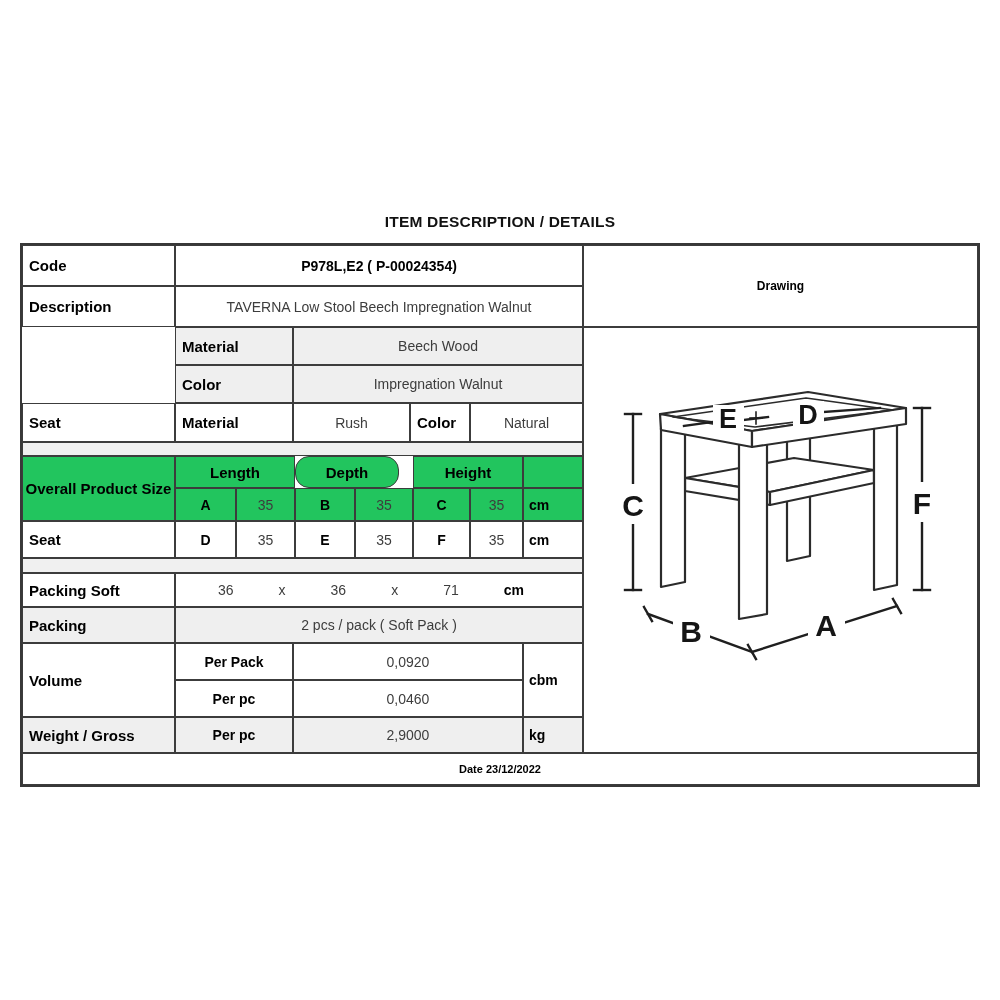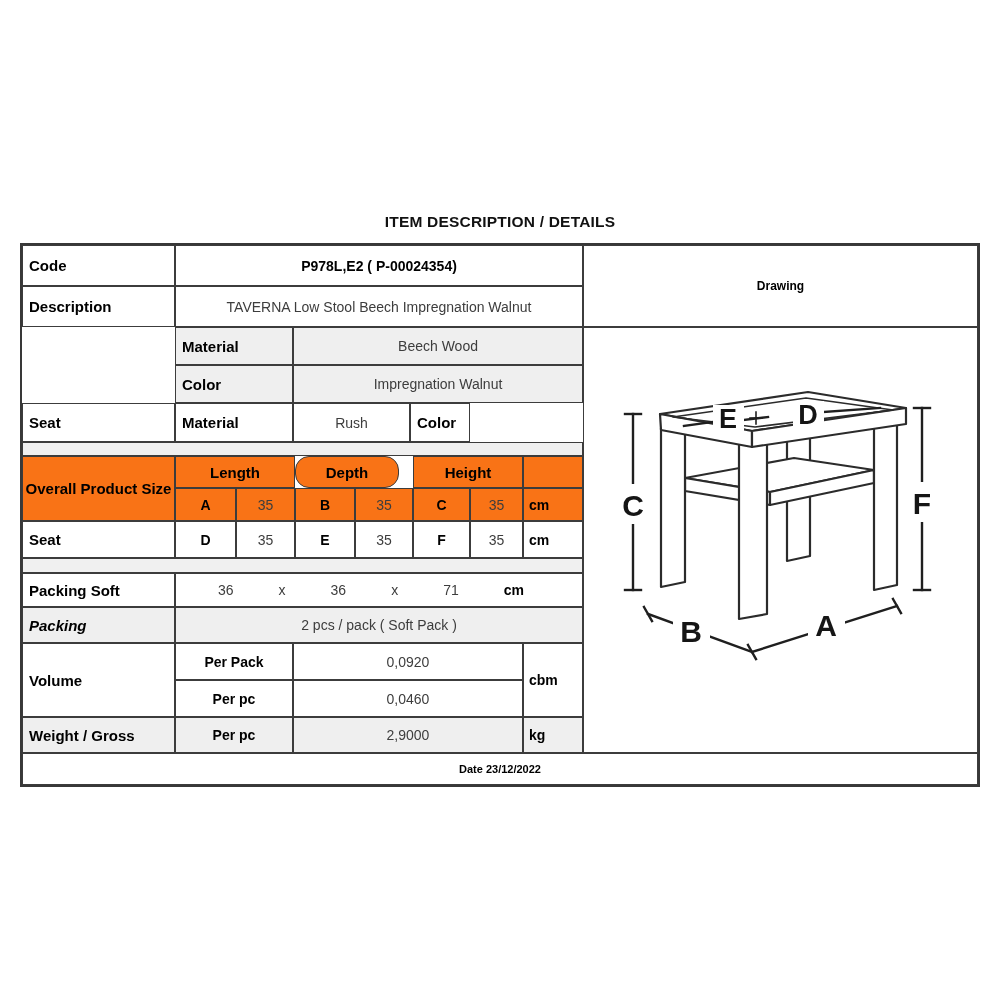--- a/index.html
+++ b/index.html
@@ -8,21 +8,21 @@
   .title{position:absolute;left:0;top:213px;width:1000px;text-align:center;
          font-size:15.5px;font-weight:bold;color:#111;letter-spacing:.2px;}
   .frame-box{position:absolute;left:20px;top:243px;width:960px;height:544px;
          border:2px solid #383838;box-sizing:border-box;}
   .cell{position:absolute;box-sizing:border-box;border:1px solid #3c3c3c;
         display:flex;align-items:center;font-size:14px;color:#3d3d3d;background:#fff;}
   .lbl{font-weight:bold;color:#000;padding-left:6px;font-size:15px;}
   .ctr{justify-content:center;text-align:center;}
   .bold{font-weight:bold;color:#000;}
   .gray{background:#efefef;}
-  .yellow{background:#f97316;}
+  .yellow{background:#22c55e;}
   .unit{padding-left:5px;font-weight:bold;color:#000;}
   .sep{background:#f0f0f0;}
   .packparts{justify-content:space-between;padding:0 58px 0 42px;}
   .twoline{line-height:1.3;text-align:center;padding-left:0;justify-content:center;}
   svg text{font-family:"Liberation Sans",sans-serif;font-weight:bold;fill:#151515;}
 </style>
 </head>
 <body>
 
 <div class="page">
@@ -38,20 +38,21 @@
 
   <div class="cell lbl gray" style="left:175px;top:327px;width:118px;height:38px;">Material</div>
   <div class="cell ctr gray" style="left:293px;top:327px;width:290px;height:38px;">Beech Wood</div>
   <div class="cell lbl gray" style="left:175px;top:365px;width:118px;height:38px;">Color</div>
   <div class="cell ctr gray" style="left:293px;top:365px;width:290px;height:38px;">Impregnation Walnut</div>
 
   <div class="cell lbl" style="left:22px;top:403px;width:153px;height:39px;">Seat</div>
   <div class="cell lbl" style="left:175px;top:403px;width:118px;height:39px;">Material</div>
   <div class="cell ctr" style="left:293px;top:403px;width:117px;height:39px;">Rush</div>
   <div class="cell lbl" style="left:410px;top:403px;width:60px;height:39px;">Color</div>
+  <div class="cell ctr" style="left:470px;top:403px;width:113px;height:39px;">Natural</div>
 
   <div class="cell sep" style="left:22px;top:442px;width:561px;height:14px;"></div>
 
   <div class="cell lbl yellow twoline" style="left:22px;top:456px;width:153px;height:65px;">Overall Product Size</div>
   <div class="cell ctr bold yellow" style="left:175px;top:456px;width:120px;height:32px;font-size:15px;">Length</div>
   <div class="cell ctr bold yellow" style="left:295px;top:456px;width:104px;height:32px;font-size:15px;border-radius:14px;">Depth</div>
   <div class="cell ctr bold yellow" style="left:413px;top:456px;width:110px;height:32px;font-size:15px;">Height</div>
   <div class="cell yellow" style="left:523px;top:456px;width:60px;height:32px;"></div>
 
   <div class="cell ctr bold yellow" style="left:175px;top:488px;width:61px;height:33px;">A</div>
@@ -76,21 +77,21 @@
   <div class="cell lbl" style="left:22px;top:573px;width:153px;height:34px;">Packing Soft</div>
   <div class="cell packparts" style="left:175px;top:573px;width:408px;height:34px;">
     <span>36</span>
     <span>x</span>
     <span>36</span>
     <span>x</span>
     <span>71</span>
     <span class="bold">cm</span>
   </div>
 
-  <div class="cell lbl gray" style="left:22px;top:607px;width:153px;height:36px;font-style:italic;">Packing</div>
+  <div class="cell lbl gray" style="left:22px;top:607px;width:153px;height:36px;">Packing</div>
   <div class="cell ctr gray" style="left:175px;top:607px;width:408px;height:36px;">2 pcs / pack ( Soft Pack )</div>
 
   <div class="cell lbl" style="left:22px;top:643px;width:153px;height:74px;">Volume</div>
   <div class="cell ctr bold" style="left:175px;top:643px;width:118px;height:37px;">Per Pack</div>
   <div class="cell ctr" style="left:293px;top:643px;width:230px;height:37px;">0,0920</div>
   <div class="cell ctr bold" style="left:175px;top:680px;width:118px;height:37px;">Per pc</div>
   <div class="cell ctr" style="left:293px;top:680px;width:230px;height:37px;">0,0460</div>
   <div class="cell lbl gray" style="left:22px;top:717px;width:153px;height:36px;">Weight / Gross</div>
 
   <div class="cell unit" style="left:523px;top:643px;width:60px;height:74px;">cbm</div>

